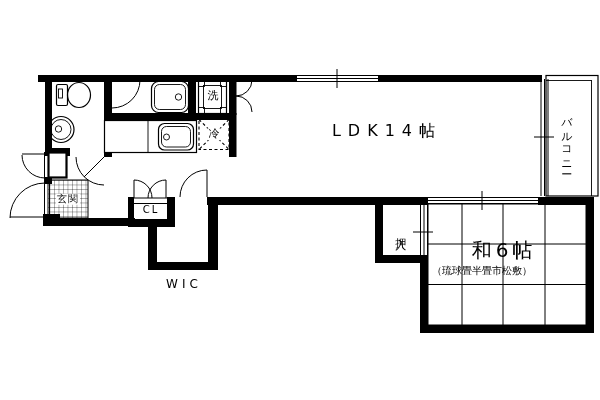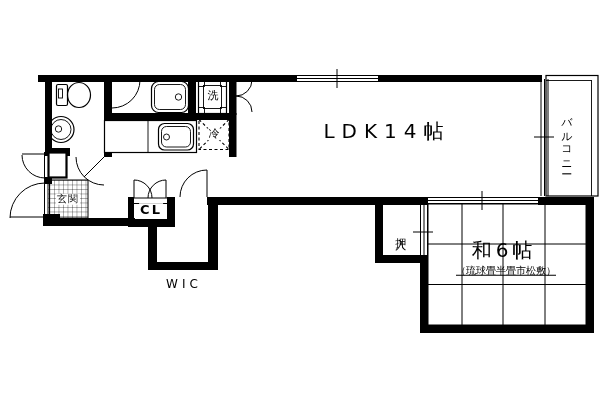--- a/index.html
+++ b/index.html
@@ -11,27 +11,27 @@
   .lbl{
     position:absolute;transform:translate(-50%,-50%);
     white-space:nowrap;color:#000;line-height:1.05;text-align:center;
     font-family:"DejaVu Sans",sans-serif;
   }
   .vert{
     writing-mode:vertical-rl;text-orientation:upright;
     transform:translate(-50%,-50%);
   }
   .onwhite{background:#fff;padding:0 1px;}
-  .ldk-lbl{font-size:20px;letter-spacing:7px;}
+  .ldk-lbl{font-size:16px;letter-spacing:7px;}
   .washitsu-lbl{font-size:20px;letter-spacing:4px;}
   .washitsu-note{font-size:10px;letter-spacing:0px;}
   .balcony-lbl{font-size:11px;letter-spacing:2px;}
   .oshiire-lbl{font-size:11px;letter-spacing:1px;}
   .wic-lbl{font-size:12px;letter-spacing:4px;margin-top:44px;}
-  .cl-lbl{font-size:13px;letter-spacing:2px;font-weight:bold;}
+  .cl-lbl{font-size:10px;letter-spacing:2px;}
   .genkan-lbl{font-size:10px;letter-spacing:1px;text-align:center;}
   .fixture-lbl{font-size:11px;}
 </style>
 </head>
 <body>
 
 <div id="stage">
 
   <svg id="plan-svg" width="600" height="400" viewBox="0 0 600 400">
     <defs>
@@ -185,21 +185,21 @@
 
       <g stroke-width="1.2">
         <rect x="546" y="75.5" width="52" height="120.5"></rect>
         <path d="M546,80.5H592 M591.5,80.5V196" stroke-width="0.9"></path>
       </g>
     </g>
   </svg>
 
   <div class="lbl ldk-lbl" style="left:387px;top:131px;">LDK14帖</div>
   <div class="lbl washitsu-lbl" style="left:504px;top:250px;">和6帖</div>
-  <div class="lbl washitsu-note" style="left:506px;top:271px;text-decoration:underline;">（琉球畳半畳市松敷）</div>
+  <div class="lbl washitsu-note" style="left:482px;top:271px;">（琉球畳半畳市松敷）</div>
   <div class="lbl vert balcony-lbl" style="left:566px;top:140px;">バルコニー</div>
   <div class="lbl vert oshiire-lbl" style="left:400px;top:230px;">押入</div>
   <div class="lbl wic-lbl" style="left:184px;top:240px;">WIC</div>
   <div class="lbl cl-lbl onwhite" style="left:151px;top:210px;">CL</div>
   <div class="lbl genkan-lbl onwhite" style="left:68px;top:199px;">玄関</div>
   <div class="lbl fixture-lbl onwhite" style="left:213px;top:96px;">洗</div>
   <div class="lbl fixture-lbl onwhite" style="left:214px;top:134px;">冷</div>
 
 </div>
 

